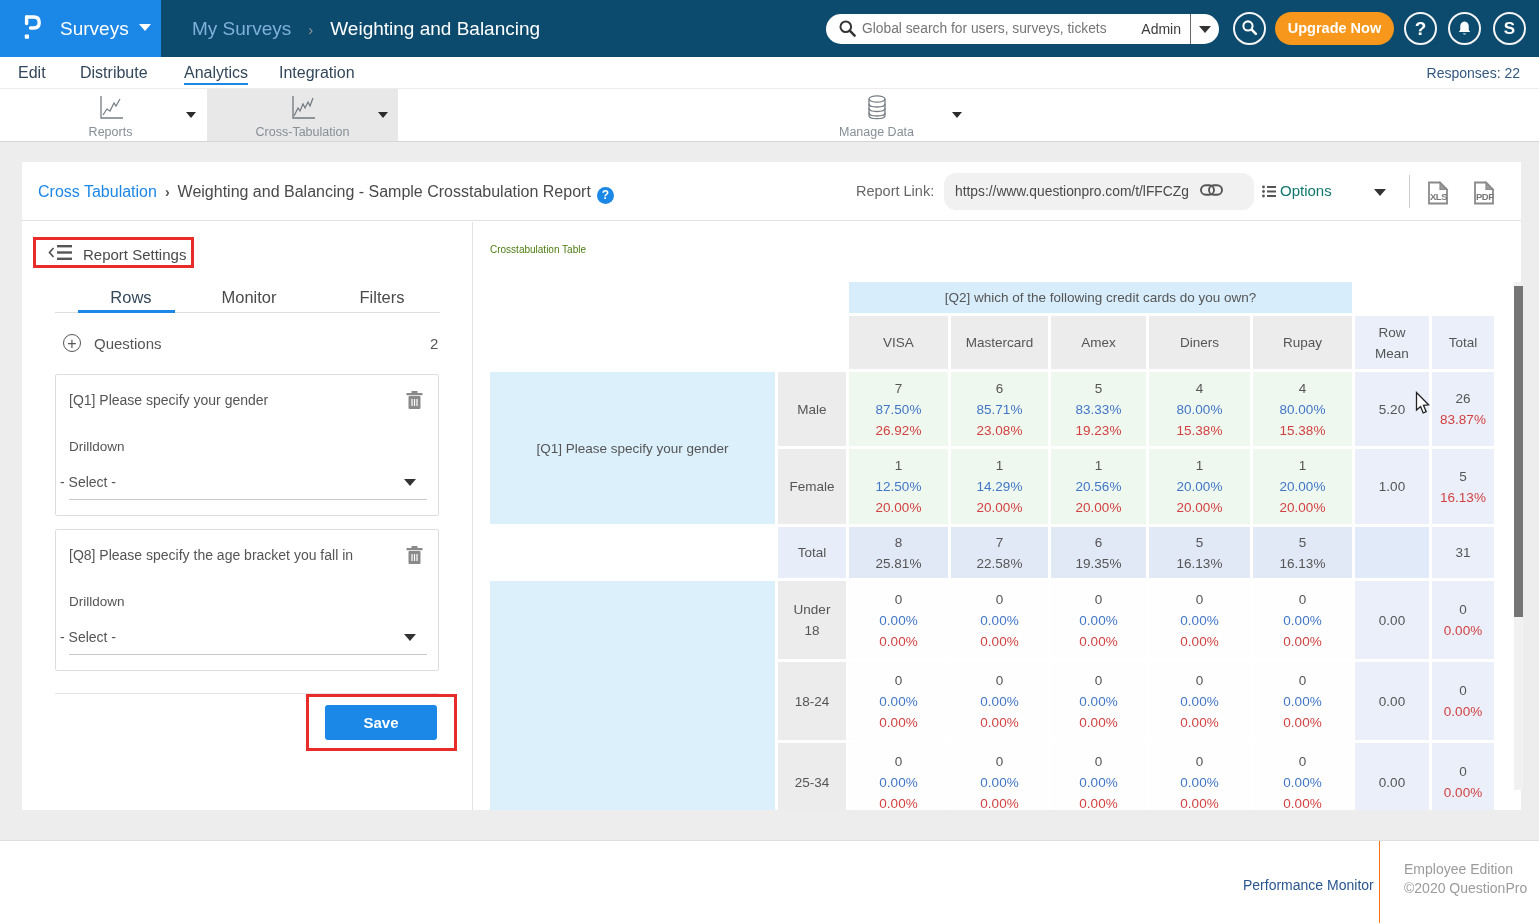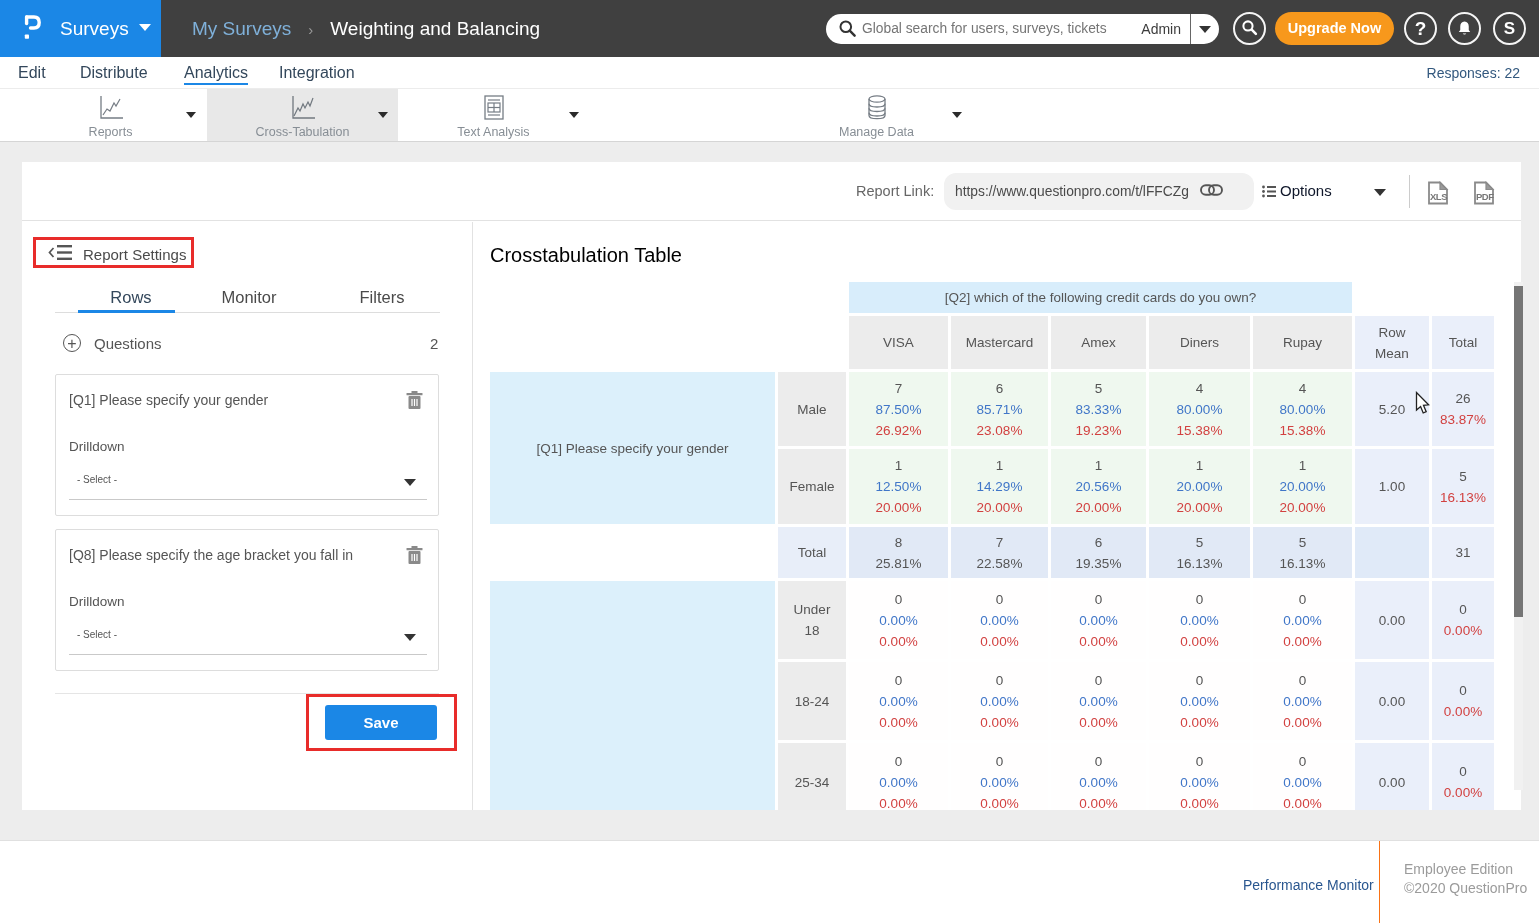--- a/index.html
+++ b/index.html
@@ -1,20 +1,20 @@
 <!DOCTYPE html>
 <html><head>
 <meta charset="utf-8">
 <style>
 * { margin:0; padding:0; box-sizing:border-box; }
 html,body { width:1539px; height:923px; font-family:"Liberation Sans", sans-serif; background:#ededed; overflow:hidden; position:relative; }
 .abs { position:absolute; }
 
 
-#topbar { position:absolute; left:0; top:0; width:1539px; height:57px; background:#404040; }
+#topbar { position:absolute; left:0; top:0; width:1539px; height:57px; background:#0c4a6e; }
 #logo { position:absolute; left:0; top:0; width:161px; height:57px; background:#1b87e6; color:#fff; }
 #logo .ptxt { position:absolute; left:60px; top:18px; font-size:19px; color:#fff; }
 #logo svg { position:absolute; }
 #crumb { position:absolute; left:192px; top:0; height:57px; line-height:57px; font-size:19px; color:#fff; }
 #crumb .ms { color:#7fb0d9; }
 #crumb .sep { color:#9a9a9a; margin:0 17px; font-size:15px; }
 
 
 #searchpill { position:absolute; left:826px; top:14px; width:393px; height:30px; background:#fff; border-radius:15px; }
 #searchpill .ph { position:absolute; left:36px; top:7px; font-size:13.8px; color:#757575; }
@@ -40,50 +40,50 @@
 
 
 #card { position:absolute; left:22px; top:162px; width:1499px; height:648px; background:#fff; }
 #cardhead { position:absolute; left:0; top:0; width:1499px; height:59px; border-bottom:1px solid #e2e2e2; }
 #bc { position:absolute; left:16px; top:21px; font-size:16px; color:#4a4a4a; }
 #bc a { color:#1b87e6; text-decoration:none; }
 #bc .chev { color:#555; margin:0 8px; font-weight:bold; font-size:14px; }
 #qmark { display:inline-block; width:17px; height:17px; background:#1b87e6; color:#fff; border-radius:50%; font-size:12px; font-weight:bold; text-align:center; line-height:17px; vertical-align:-2px; margin-left:6px; }
 #rlink-lbl { position:absolute; left:834px; top:21px; font-size:14.5px; color:#666; }
 #rlinkbox { position:absolute; left:922px; top:11px; width:310px; height:37px; background:#f1f1f1; border-radius:12px; font-size:13.8px; color:#4a4a4a; line-height:37px; padding-left:11px; }
-#optbtn { position:absolute; left:1240px; top:20px; font-size:15px; color:#0f172a; }
+#optbtn { position:absolute; left:1240px; top:20px; font-size:15px; color:#0f766e; }
 #vdiv1 { position:absolute; left:1387px; top:13px; width:1px; height:33px; background:#ccc; }
 .docicon { position:absolute; top:19px; }
 
 
 #leftpanel { position:absolute; left:0; top:0; width:450px; height:648px; }
 #vsplit { position:absolute; left:450px; top:60px; width:1px; height:588px; background:#e2e2e2; }
 #rsbox { position:absolute; left:11px; top:75px; width:161px; height:31px; border:3px solid #e82c2a; }
 #rs-ic { position:absolute; left:12px; top:4px; }
 #rs-txt { position:absolute; left:47px; top:6px; font-size:15px; color:#4a4a4a; }
 .tab { position:absolute; top:126px; width:118px; text-align:center; font-size:16.5px; color:#4a4a4a; }
 #tabline { position:absolute; left:33px; top:150px; width:385px; height:1px; background:#ddd; }
 #tabblue { position:absolute; left:56px; top:148px; width:97px; height:3px; background:#1b87e6; }
 #qrow { position:absolute; left:0; top:170px; width:450px; height:22px; }
 #qrow .plus { position:absolute; left:41px; top:2px; width:18px; height:18px; border:1.5px solid #555; border-radius:50%; color:#555; font-size:16px; line-height:17px; text-align:center; }
 #qrow .t { position:absolute; left:72px; top:3px; font-size:15px; color:#555; }
 #qrow .n { position:absolute; left:408px; top:3px; font-size:15px; color:#555; }
 .qcard { position:absolute; left:33px; width:384px; height:142px; border:1px solid #ddd; border-radius:2px; }
 .qcard .title { position:absolute; left:13px; top:17px; font-size:14px; color:#555; width:320px; }
 .qcard .trash { position:absolute; right:15px; top:16px; }
 .qcard .dd { position:absolute; left:13px; top:64px; font-size:13.5px; color:#555; }
-.qcard .sel { position:absolute; left:21px; top:99px; font-size:10px; color:#555; }
+.qcard .sel { position:absolute; left:4px; top:99px; font-size:14px; color:#555; }
 .qcard .selline { position:absolute; left:13px; top:124px; width:358px; height:1px; background:#c9c9c9; }
 .qcard .caret { position:absolute; right:22px; top:104px; border-left-width:6px; border-right-width:6px; border-top-width:7px; }
 #sep2 { position:absolute; left:33px; top:531px; width:384px; height:1px; background:#e5e5e5; }
 #savebox { position:absolute; left:284px; top:532px; width:151px; height:57px; border:3px solid #e82c2a; }
 #savebtn { position:absolute; left:303px; top:543px; width:112px; height:35px; background:#1b87e6; border-radius:3px; color:#fff; font-size:15px; font-weight:bold; text-align:center; line-height:35px; }
 
 
-#rtitle { position:absolute; left:468px; top:82px; font-size:20px; color:#000000; }
+#rtitle { position:absolute; left:468px; top:82px; font-size:10px; color:#4d7c0f; }
 #tblwrap { position:absolute; left:465px; top:117px; width:1010px; height:531px; overflow:hidden; }
 table.ct { border-collapse:separate; border-spacing:3px; margin-left:0; }
 table.ct td { font-size:13.5px; color:#555; text-align:center; vertical-align:middle; line-height:21px; }
 td.qlbl { background:#dcf0fb; width:285px; font-size:14px; }
 td.sub { background:#ececec; width:68px; }
 td.colh { background:#ececec; }
 td.q2h { background:#d8edfb; height:31px; font-size:14px; }
 td.g { background:#eff8ef; }
 td.w { background:#fffefe; }
 td.rm { background:#eaeffa; width:74px; }
@@ -163,47 +163,36 @@
       <span class="caret"></span>
   </div>
   <div class="tgroup" id="tg2" style="left:207px;">
     <div class="ic"><svg width="30" height="28" viewBox="0 0 30 28">
       <path d="M5 2 L5 24 L27 24" stroke="#71787f" stroke-width="1.3" fill="none"></path>
       <path d="M6 22 L10 14 L12 17 L15 10 L17 14 L20 8 L22 12 L25 4" stroke="#71787f" stroke-width="1.2" fill="none"></path>
     </svg></div>
     <div class="lbl">Cross-Tabulation</div>
       <span class="caret"></span>
   </div>
-  <div class="tgroup" id="tg3" style="left:398px;">
-    <div class="ic"><svg width="26" height="28" viewBox="0 0 26 28">
-      <rect x="4" y="2" width="18" height="23" stroke="#767d85" stroke-width="1.3" fill="none"></rect>
-      <line x1="7" y1="6" x2="19" y2="6" stroke="#767d85" stroke-width="1.2"></line>
-      <rect x="7" y="9" width="12" height="9" stroke="#767d85" stroke-width="1.2" fill="none"></rect>
-      <line x1="13" y1="9" x2="13" y2="18" stroke="#767d85" stroke-width="1.2"></line>
-      <line x1="7" y1="13.5" x2="19" y2="13.5" stroke="#767d85" stroke-width="1.2"></line>
-      <line x1="7" y1="21" x2="19" y2="21" stroke="#767d85" stroke-width="1.2"></line>
-    </svg></div>
-    <div class="lbl">Text Analysis</div>
-      <span class="caret"></span>
-  </div>
   <div class="tgroup" id="tg5" style="left:781px;">
     <div class="ic"><svg width="26" height="28" viewBox="0 0 26 28">
       <ellipse cx="13" cy="5" rx="8" ry="3.2" stroke="#767d85" stroke-width="1.3" fill="none"></ellipse>
       <path d="M5 5 L5 21.5 Q5 24.7 13 24.7 Q21 24.7 21 21.5 L21 5" stroke="#767d85" stroke-width="1.3" fill="none"></path>
       <path d="M5 9.8 Q5 13 13 13 Q21 13 21 9.8" stroke="#767d85" stroke-width="1.3" fill="none"></path>
       <path d="M5 14.3 Q5 17.5 13 17.5 Q21 17.5 21 14.3" stroke="#767d85" stroke-width="1.3" fill="none"></path>
       <path d="M5 18.8 Q5 22 13 22 Q21 22 21 18.8" stroke="#767d85" stroke-width="1.3" fill="none"></path>
     </svg></div>
     <div class="lbl">Manage Data</div>
       <span class="caret"></span>
   </div>
 </div>
 
 <div id="card">
   <div id="cardhead">
+    <div id="bc"><a>Cross Tabulation</a><span class="chev">›</span>Weighting and Balancing - Sample Crosstabulation Report<span id="qmark">?</span></div>
     <span id="rlink-lbl">Report Link:</span>
     <div id="rlinkbox">https://www.questionpro.com/t/lFFCZg
       <svg width="23" height="12" viewBox="0 0 23 12" style="margin-left:7px;vertical-align:0px;">
         <rect x="1" y="1.2" width="13" height="9.6" rx="4.8" fill="none" stroke="#555" stroke-width="1.9"></rect>
         <rect x="9" y="1.2" width="13" height="9.6" rx="4.8" fill="none" stroke="#555" stroke-width="1.9"></rect>
       </svg>
     </div>
     <div id="optbtn">
       <svg width="14" height="13" viewBox="0 0 14 13" style="vertical-align:-2px;margin-right:4px;">
         <circle cx="1.5" cy="2" r="1.4" fill="#555"></circle>

